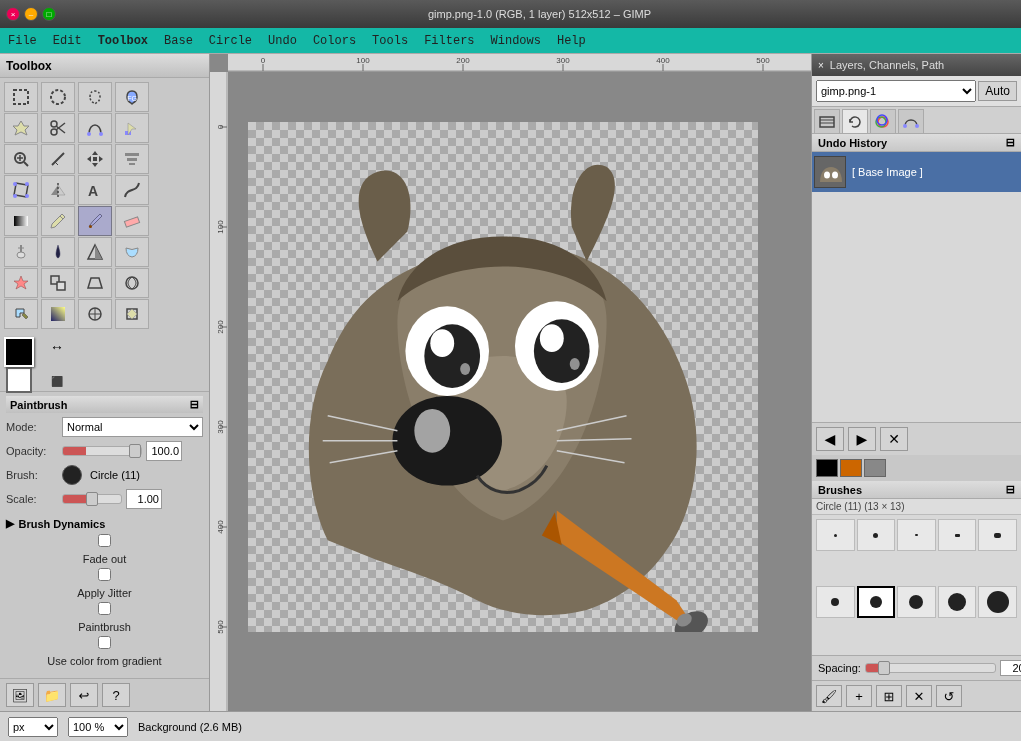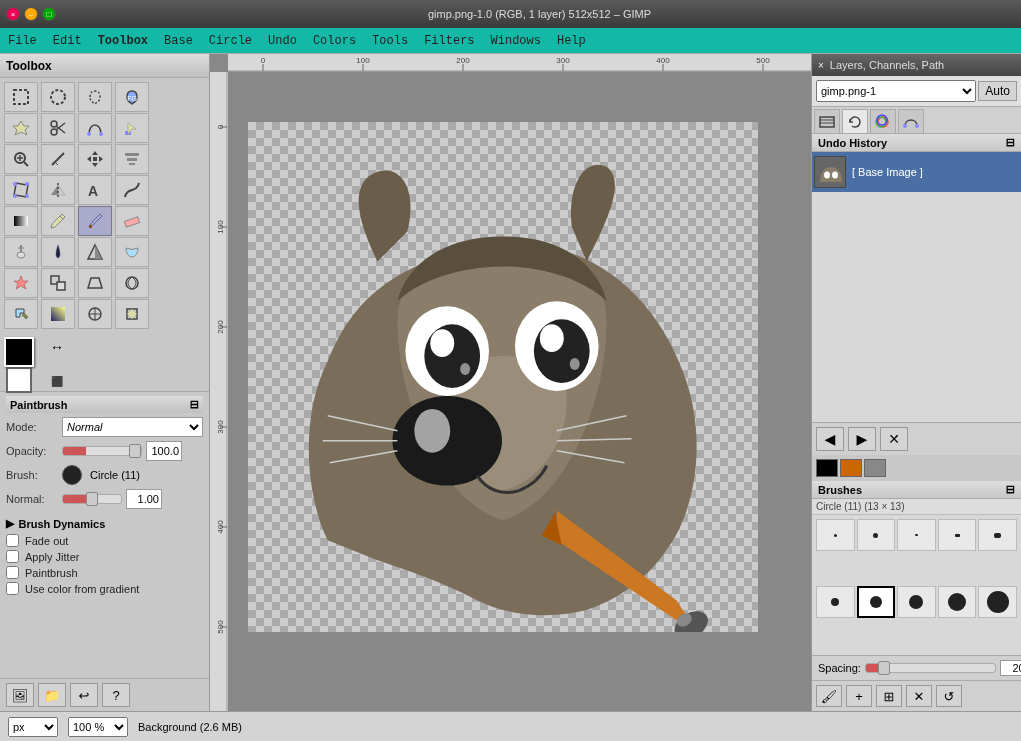--- a/index.html
+++ b/index.html
@@ -136,21 +136,20 @@
       font-size: 11px;
       gap: 4px;
     }
     .panel-label { width: 52px; color: #333; }
     .panel-select {
       flex: 1;
       height: 20px;
       font-size: 11px;
       background: #fff;
       border: 1px solid #999;
-      font-style: italic;
     }
     .opacity-slider {
       width: 80px; height: 12px;
       -webkit-appearance: none;
       appearance: none;
       background: linear-gradient(to right, #e55 0%, #e55 100%);
       border-radius: 2px;
       border: 1px solid #aaa;
     }
     .spinbox {
@@ -171,21 +170,21 @@
     
     .dynamics-section { padding: 0 6px; }
     .dynamics-header {
       display: flex; align-items: center; gap: 4px;
       font-size: 11px; font-weight: bold;
       margin-bottom: 4px;
       cursor: pointer;
     }
     .dynamics-row {
       display: flex; align-items: center; gap: 6px;
-      font-size: 11px; margin-bottom: 3px;
+      font-size: 11px; margin-bottom: 3px; flex-direction: column;
     }
     .checkbox-label { font-size: 11px; color: #222; }
 
     
     .toolbox-bottom {
       display: flex;
       gap: 4px;
       padding: 4px 6px;
       background: #c8c8c8;
       border-top: 1px solid #aaa;
@@ -731,21 +730,21 @@
         <input type="text" class="spinbox" value="100.0" style="">
       </div>
 
       <div class="panel-row">
         <span class="panel-label">Brush:</span>
         <div class="brush-preview"></div>
         <span style="font-size:11px; margin-left:4px;">Circle (11)</span>
       </div>
 
       <div class="panel-row">
-        <span class="panel-label">Normal:</span>
+        <span class="panel-label">Scale:</span>
         <input type="range" min="0" max="2" step="0.01" value="1" class="scale-range" style="width: 60px; background: linear-gradient(to right, rgb(204, 85, 85) 50%, rgb(221, 221, 221) 50%);">
         <input type="text" class="spinbox" value="1.00" style="">
       </div>
     </div>
 
     <div class="dynamics-section">
       <div class="dynamics-header">
         <span>▶</span>
         <span>Brush Dynamics</span>
       </div>

